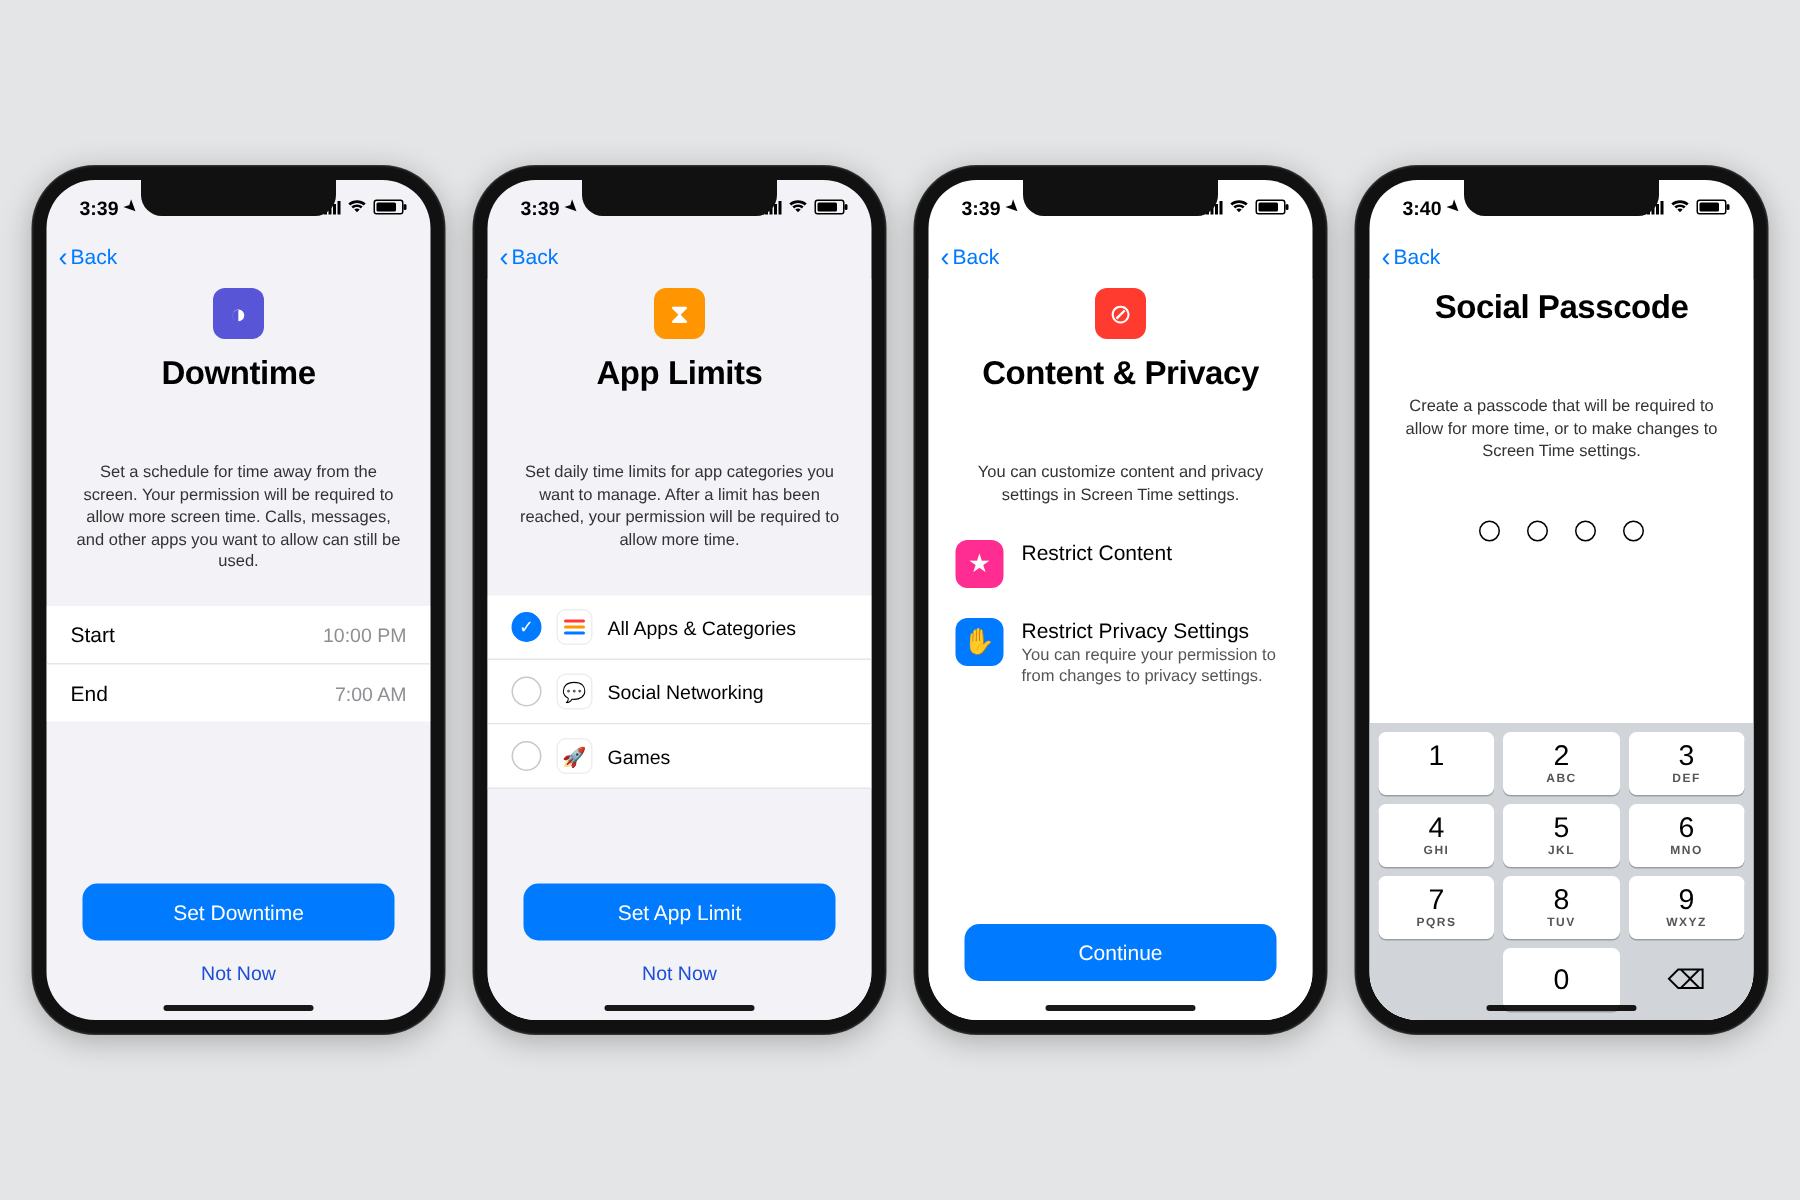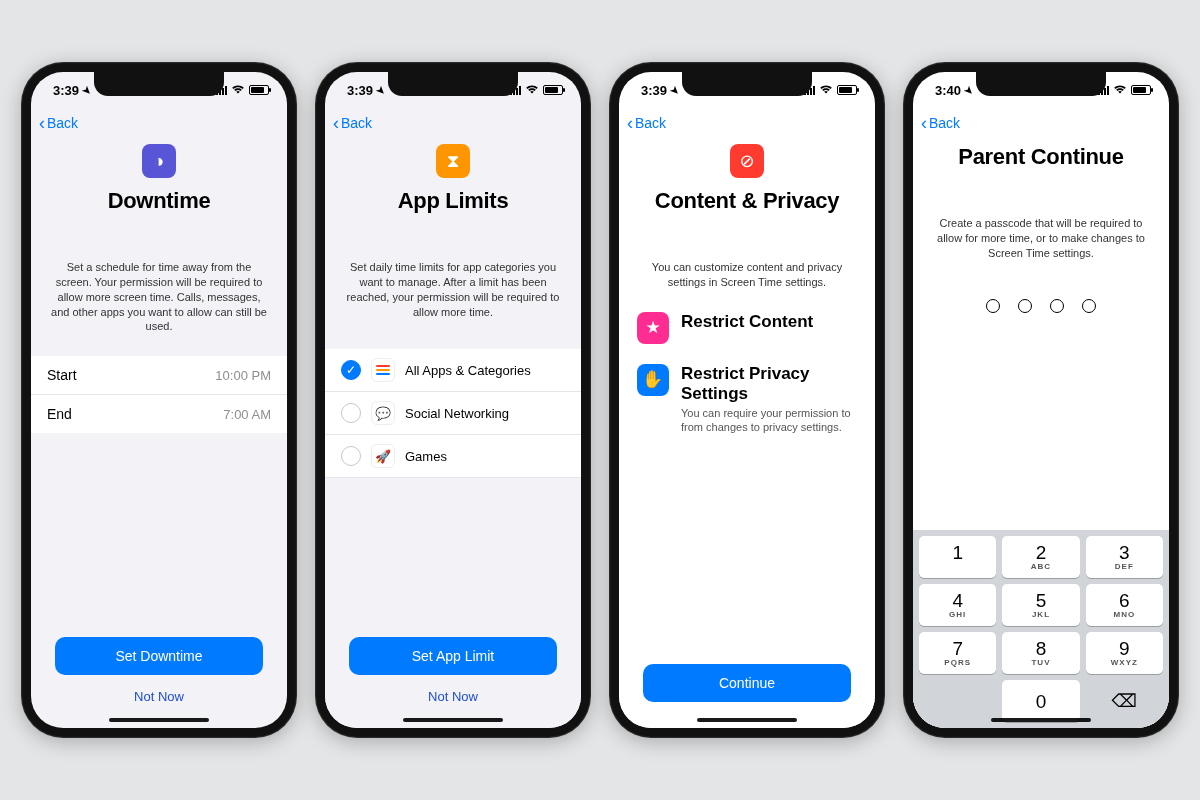--- a/index.html
+++ b/index.html
@@ -9,21 +9,21 @@
     background: #e4e5e6;
     font-family: -apple-system, "Helvetica Neue", Helvetica, Arial, sans-serif;
     display: flex;
     justify-content: center;
     align-items: center;
     gap: 18px;
     padding: 40px 20px;
   }
   .phone {
     width: 276px;
-    height: 676px;
+    height: 580px;
     background: #111;
     border-radius: 42px;
     padding: 10px;
     position: relative;
     box-shadow: 0 4px 20px rgba(0,0,0,0.25), inset 0 0 2px rgba(255,255,255,0.4);
   }
   .phone-inner {
     width: 100%;
     height: 100%;
     background: #f2f2f7;
@@ -136,21 +136,21 @@
   .show-all { text-align:center; padding:10px; font-size:13px; color:#007aff; background:#fff; }
   .feature-row {
     display:flex; gap:12px; padding:10px 18px;
     text-align:left;
   }
   .feature-icon {
     width:32px; height:32px; border-radius:8px;
     flex-shrink:0; display:flex; align-items:center; justify-content:center;
     color:#fff; font-size:17px;
   }
-  .feature-text h3 { font-size:17px; font-weight:700; margin-bottom:2px;}
+  .feature-text h3 { font-size:14px; font-weight:400; margin-bottom:2px;}
   .feature-text p { font-size:11px; color:#555; line-height:1.3;}
   .footer-btns {
     margin-top:auto;
     padding: 10px 24px 18px;
   }
   .primary-btn {
     background:#007aff; color:#fff; text-align:center;
     padding:11px; border-radius:10px; font-size:14px; font-weight:500;
     margin-bottom:8px; cursor:pointer;
   }
@@ -397,21 +397,21 @@
       </div>
     </div>
     <div class="navbar">
       <div class="back-btn">
         <span class="back-chevron">‹</span>
         <span>Back</span>
       </div>
     </div>
     <div class="content">
       <div class="hero">
-        <h1>Parent Continue</h1>
+        <h1>Social Passcode</h1>
         <p>Create a passcode that will be required to allow for more time, or to make changes to Screen Time settings.</p>
       </div>
       <div class="passcode-dots">
         <div class="dot"></div>
         <div class="dot"></div>
         <div class="dot"></div>
         <div class="dot"></div>
       </div>
       <div class="keypad">
         <div class="key">

